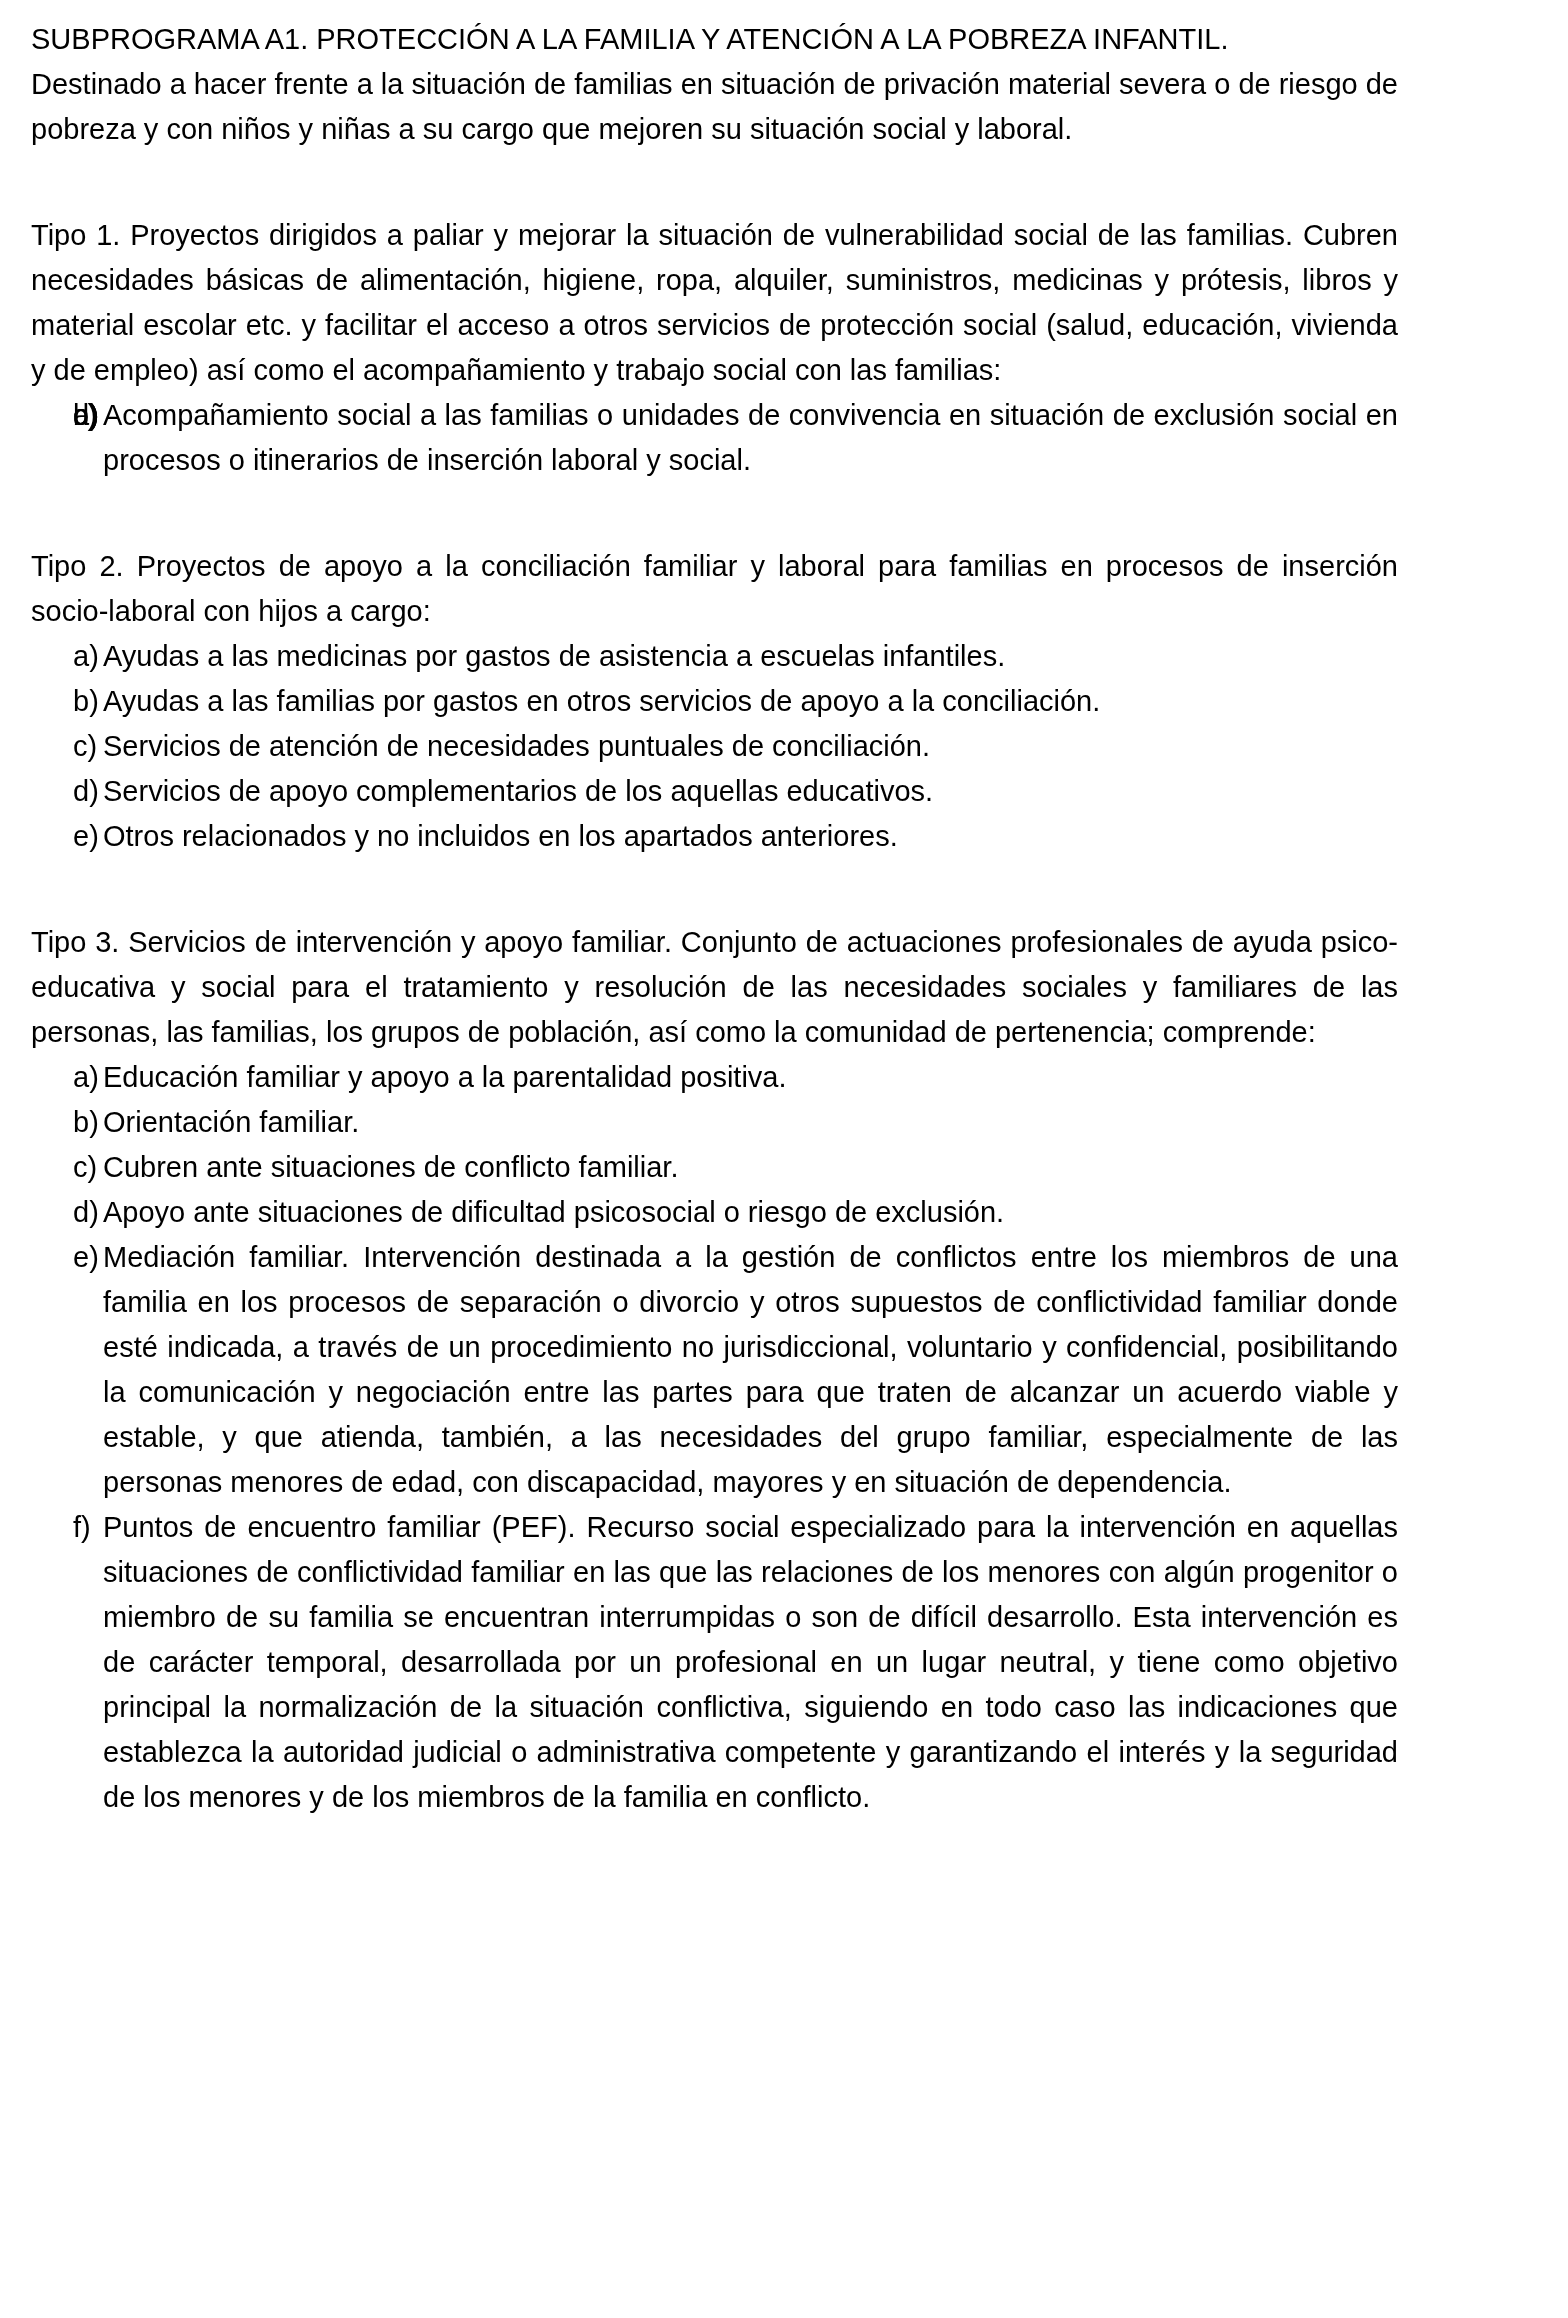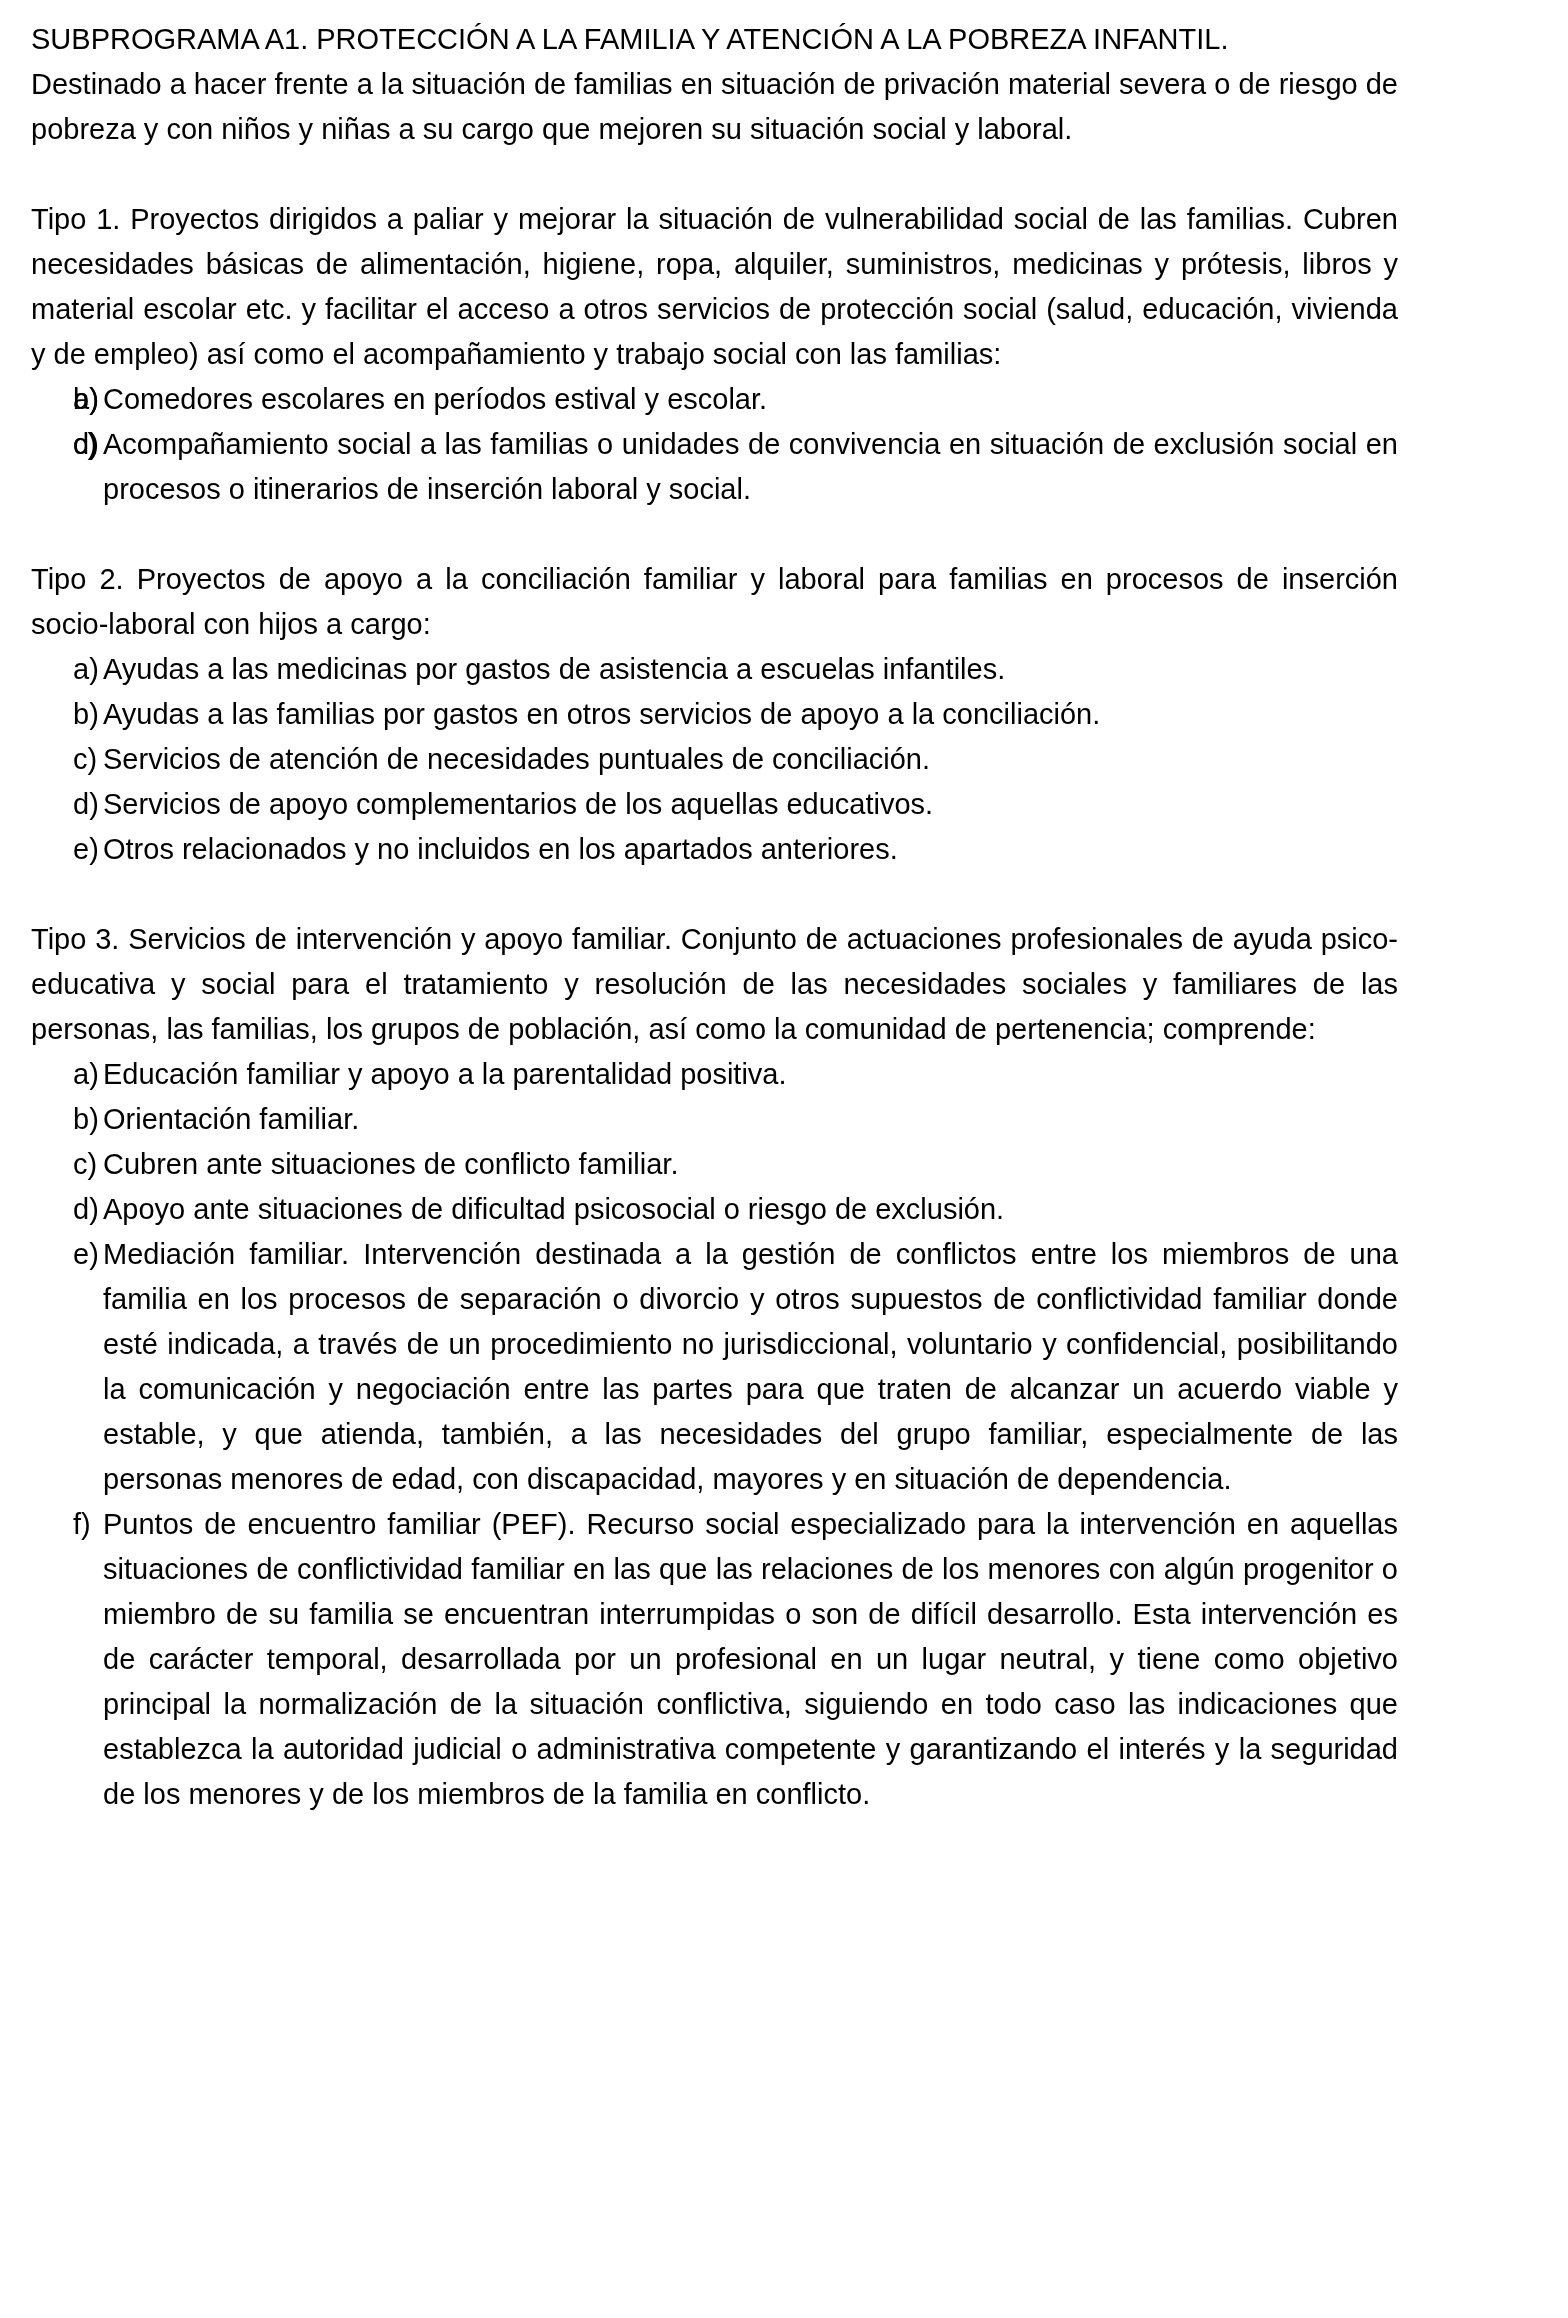--- a/index.html
+++ b/index.html
@@ -23,21 +23,21 @@
   .title {
     margin: 0;
     text-align: left;
     font-weight: normal;
   }
   .para {
     margin: 0;
     text-align: justify;
   }
   .gap {
-    margin-top: 45px;
+    margin-top: 61px;
   }
   .list {
     margin: 0;
   }
   .list-item {
     position: relative;
     padding-left: 72px;
     text-align: justify;
   }
   .list-item .marker {
@@ -57,21 +57,20 @@
   <p class="para">Destinado a hacer frente a la situación de familias en situación de privación material severa o de riesgo de pobreza y con niños y niñas a su cargo que mejoren su situación social y laboral.</p>
 
   <div>
     <p class="para gap">Tipo 1. Proyectos dirigidos a paliar y mejorar la situación de vulnerabilidad social de las familias. Cubren necesidades básicas de alimentación, higiene, ropa, alquiler, suministros, medicinas y prótesis, libros y material escolar etc. y facilitar el acceso a otros servicios de protección social (salud, educación, vivienda y de empleo) así como el acompañamiento y trabajo social con las familias:</p>
     <div class="list">
       <div class="list-item">
         <span class="marker">a)</span>
       </div>
       <div class="list-item">
         <span class="marker">b)</span>
-        <span>Comedores escolares en períodos estival y escolar.</span>
       </div>
       <div class="list-item">
         <span class="marker">c)</span>
       </div>
       <div class="list-item">
         <span class="marker">d)</span>
         <span>Acompañamiento social a las familias o unidades de convivencia en situación de exclusión social en procesos o itinerarios de inserción laboral y social.</span>
       </div>
     </div>
   </div>

